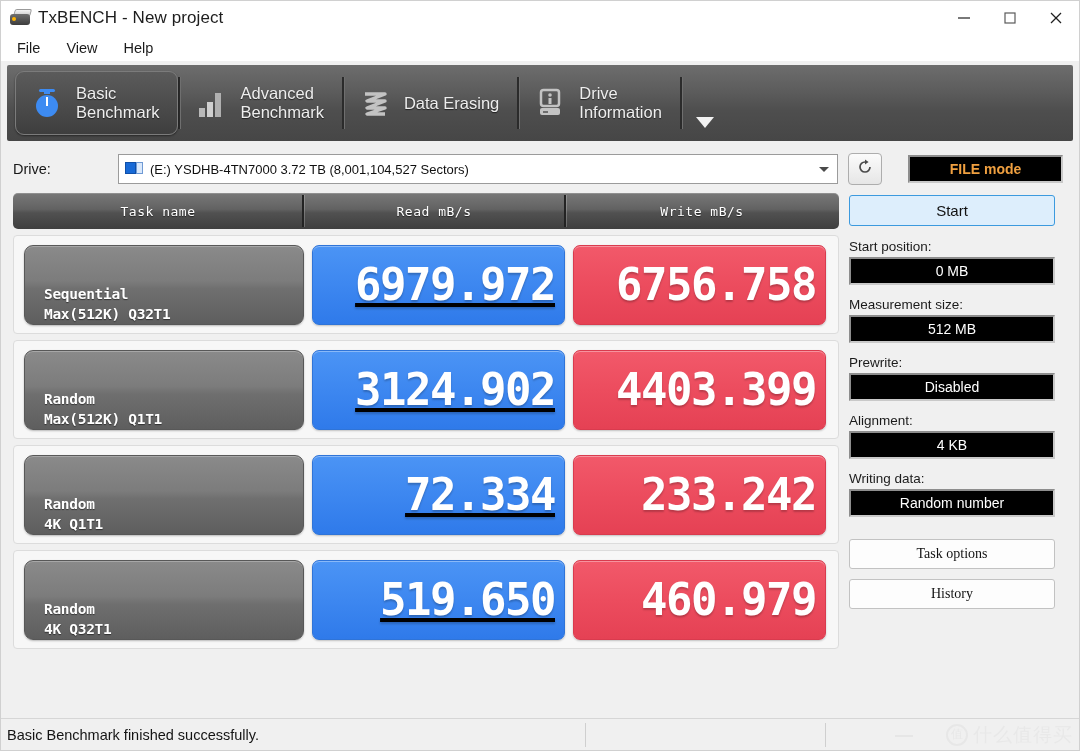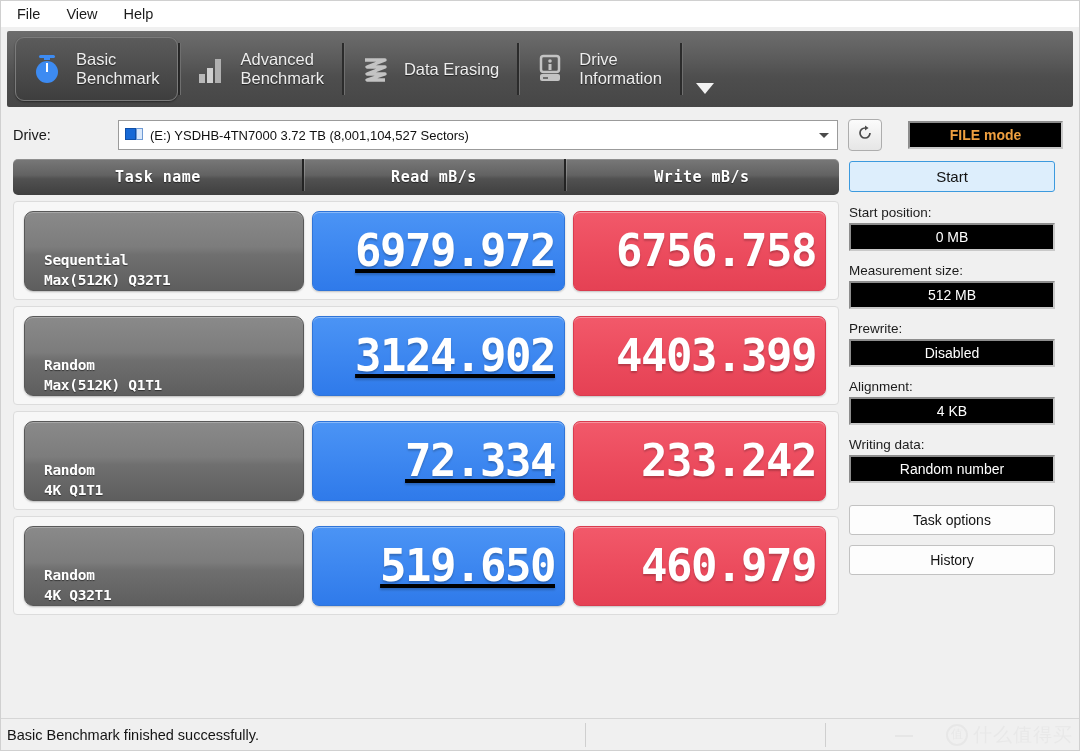--- a/index.html
+++ b/index.html
@@ -210,22 +210,22 @@
     height: 36px;
     background: linear-gradient(180deg,#787878 0%,#626262 45%,#515151 55%,#3f3f3f 100%);
     border-radius: 5px;
     display: flex;
     align-items: center;
     box-shadow: inset 0 1px 0 rgba(255,255,255,.18);
   }
   .th {
     color: #ffffff;
     font-family: "DejaVu Sans Mono", monospace;
-    font-size: 15px;
-    font-weight: bold;
+    font-size: 13px;
+    font-weight: normal;
     text-align: center;
     letter-spacing: 0.5px;
     text-shadow: 0 1px 1px rgba(0,0,0,.55);
     position: relative;
   }
   .th.name { width: 290px; }
   .th.read { width: 262px; }
   .th.write { width: 274px; }
   .th.read::before, .th.write::before {
     content: "";
@@ -332,20 +332,21 @@
     margin-bottom: 12px;
   }
   .white-btn {
     height: 30px;
     background: #fdfdfd;
     border: 1px solid #c2c2c2;
     border-radius: 3px;
     display: flex; align-items: center; justify-content: center;
     font-size: 14px; color: #121212;
     margin-top: 10px;
+    font-family: Liberation Serif, serif;
   }
 
   
   .statusbar {
     position: absolute;
     left: 0; bottom: 0;
     width: 1080px; height: 32px;
     background: #f0f0f0;
     border-top: 1px solid #d6d6d6;
     display: flex;
@@ -393,20 +394,46 @@
     right: 168px; top: 50%;
     width: 18px; height: 2px;
     background: #e6e6e6;
   }
 </style>
 </head>
 <body>
 
 <div class="window">
 
+  <div class="titlebar">
+    <div class="title-icon">
+      <div class="lid"></div>
+      <div class="body"></div>
+      <div class="dot"></div>
+    </div>
+    <div class="title-text">TxBENCH - New project</div>
+    <div class="win-controls">
+      <div class="win-btn">
+        <svg width="14" height="14" viewBox="0 0 14 14">
+            <line x1="1" y1="7" x2="13" y2="7" stroke="#202020" stroke-width="1.2"></line>
+          </svg>
+      </div>
+      <div class="win-btn">
+        <svg width="14" height="14" viewBox="0 0 14 14">
+            <rect x="2" y="2" width="10" height="10" fill="none" stroke="#5a5a5a" stroke-width="1.2"></rect>
+          </svg>
+      </div>
+      <div class="win-btn">
+        <svg width="16" height="16" viewBox="0 0 16 16">
+            <line x1="3" y1="3" x2="13" y2="13" stroke="#202020" stroke-width="1.3"></line>
+            <line x1="13" y1="3" x2="3" y2="13" stroke="#202020" stroke-width="1.3"></line>
+          </svg>
+      </div>
+    </div>
+  </div>
 
   <div class="menubar">
     <div class="menu-item">File</div>
     <div class="menu-item">View</div>
     <div class="menu-item">Help</div>
   </div>
 
   <div class="tabstrip">
 
     <div class="tab active">

